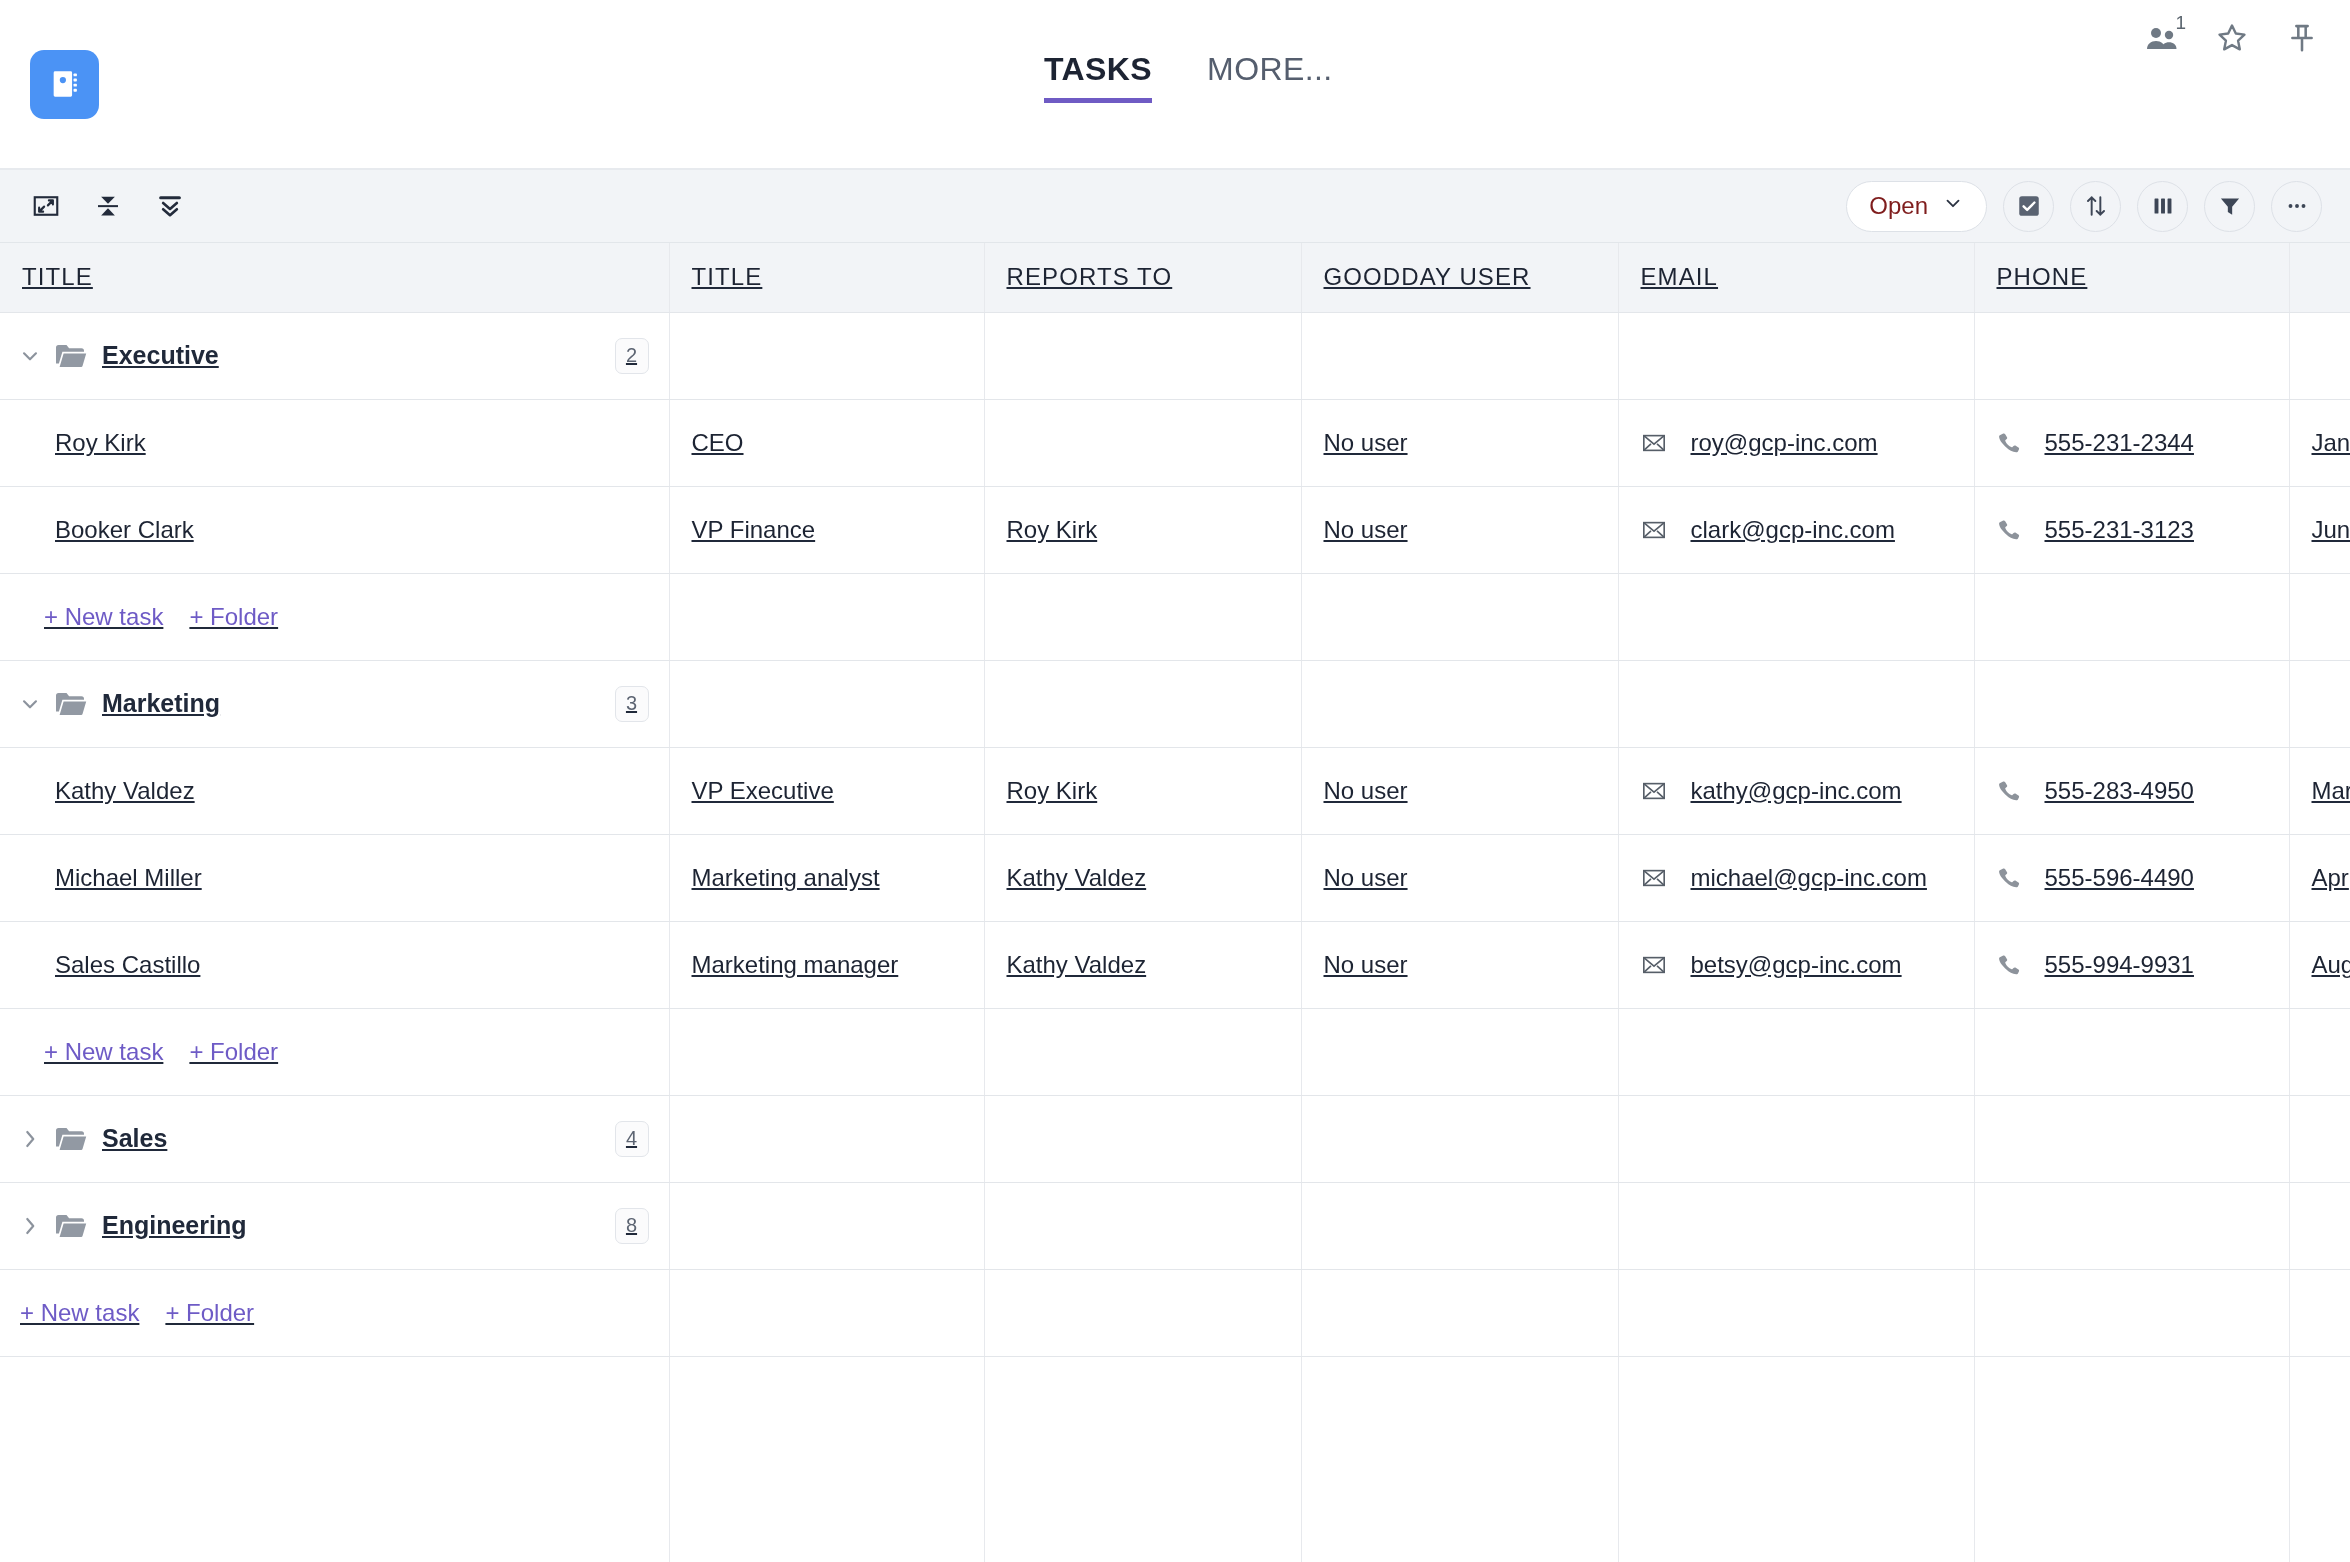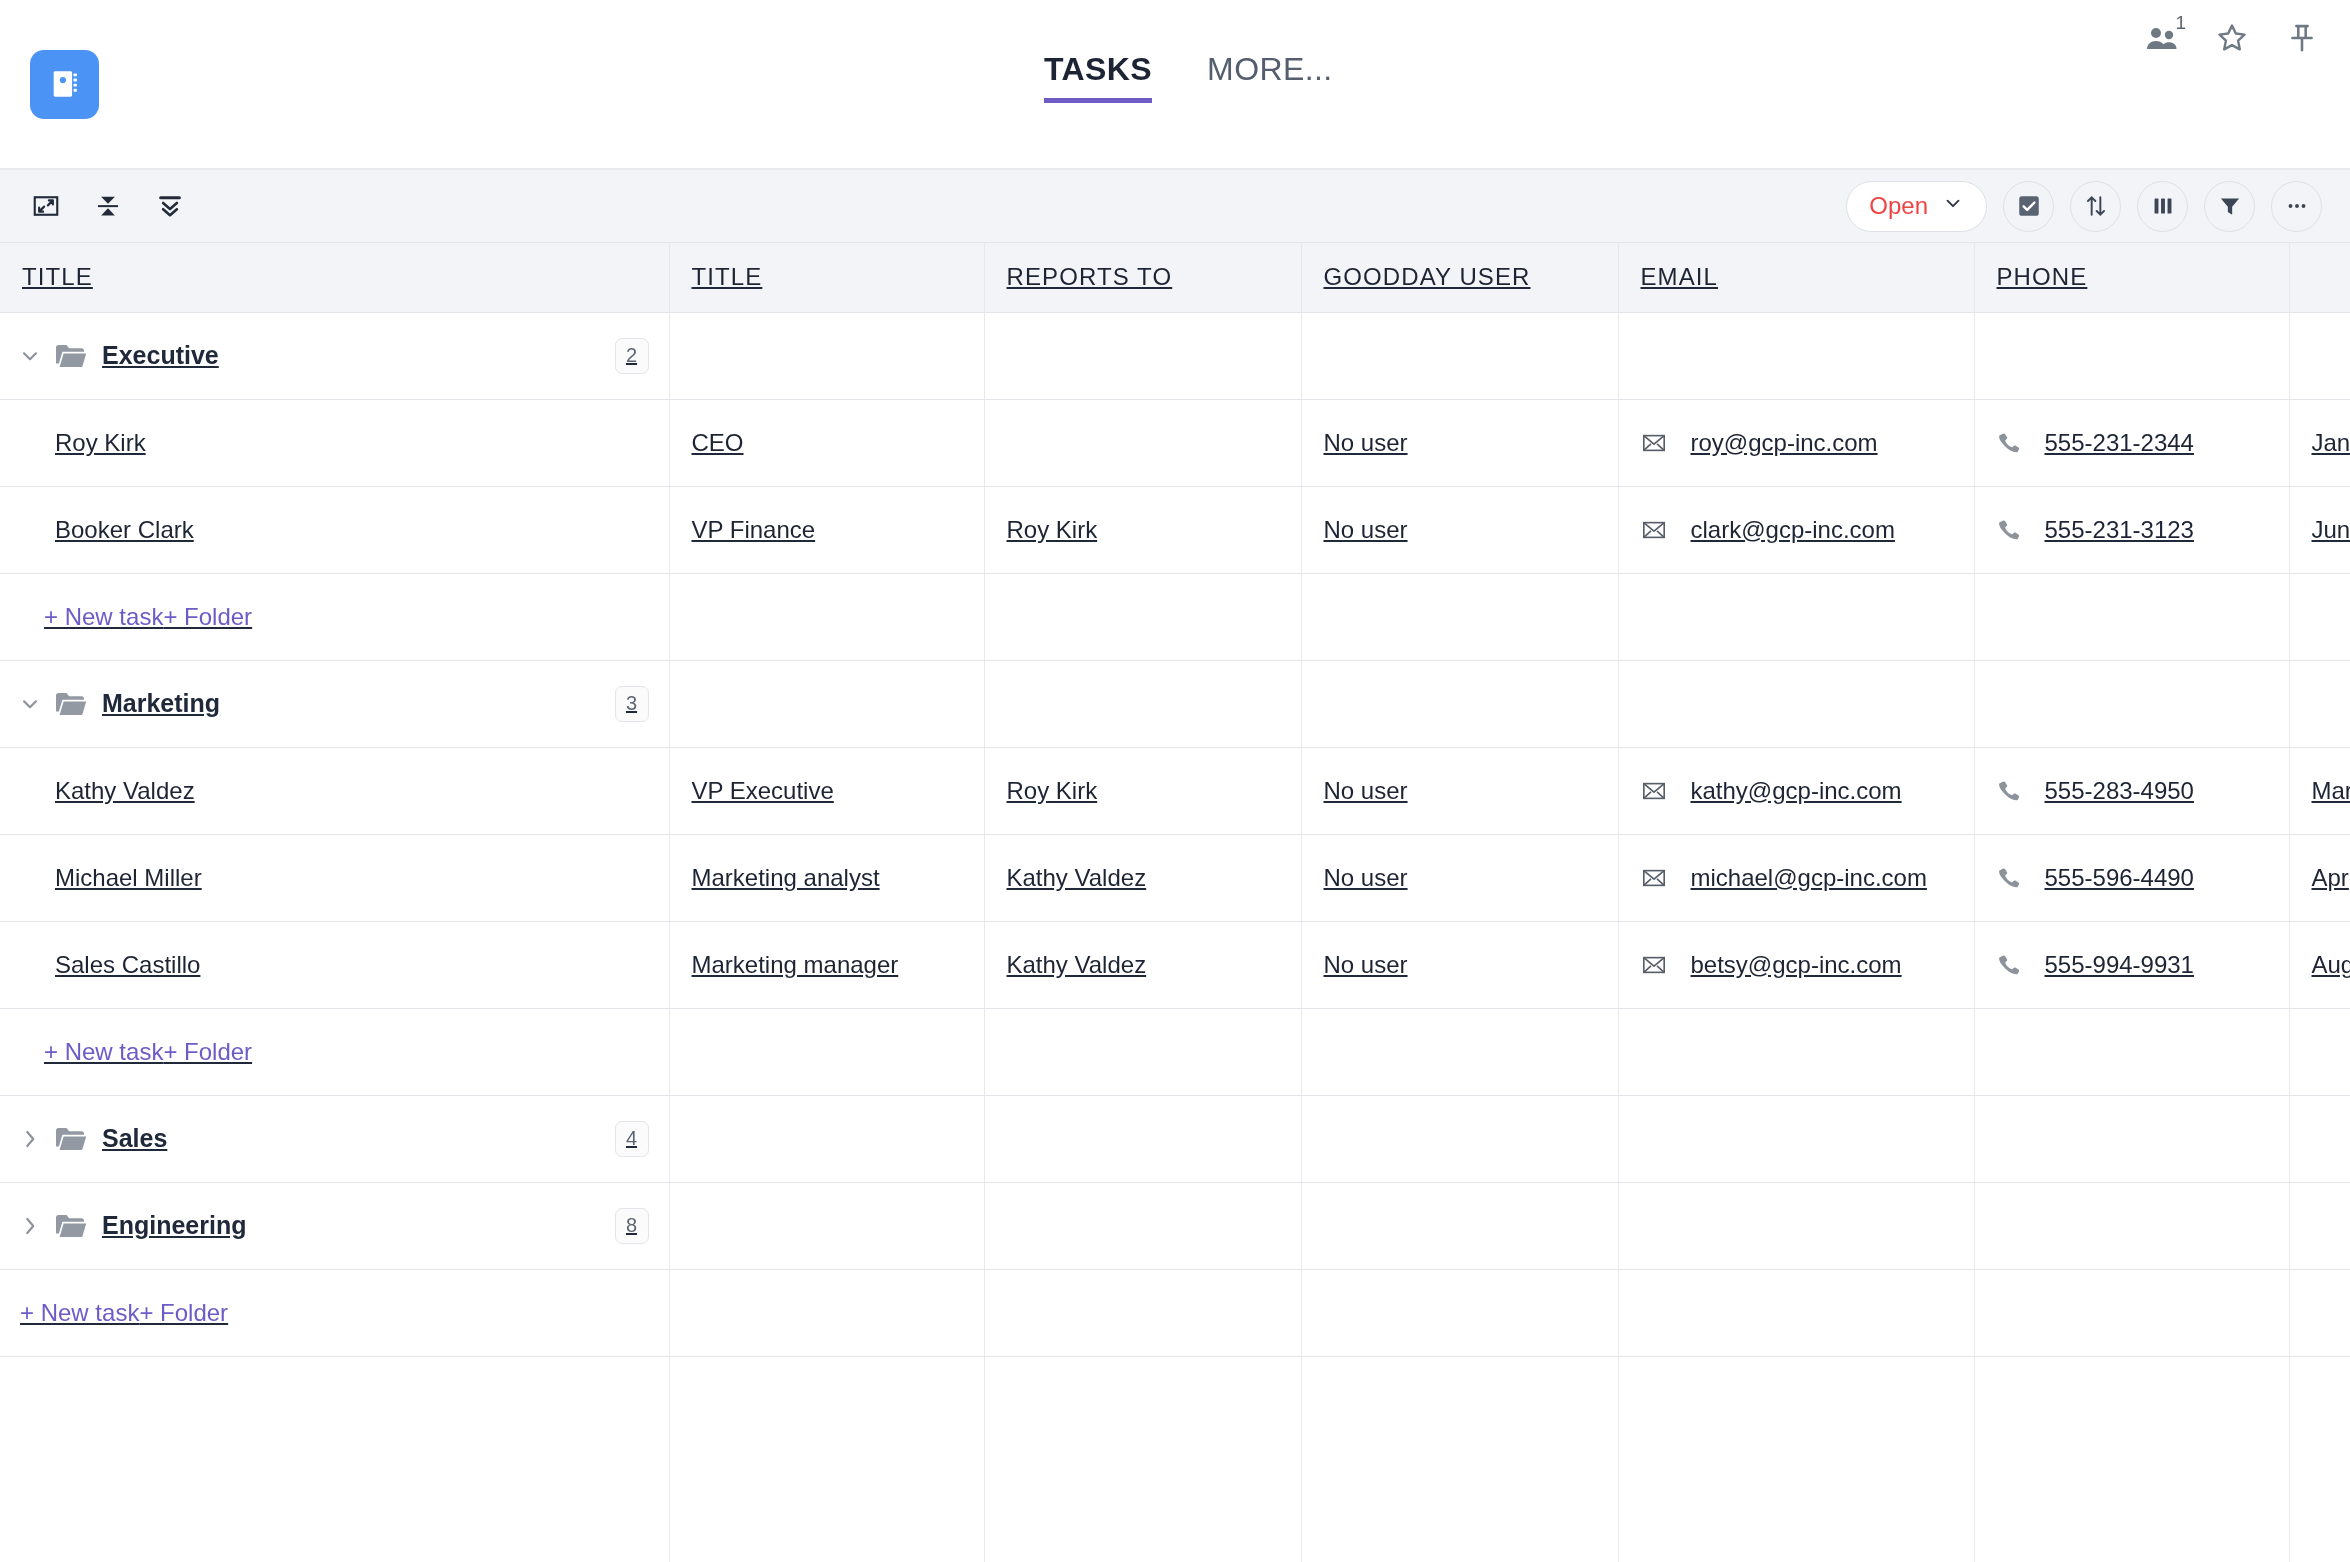--- a/index.html
+++ b/index.html
@@ -113,21 +113,21 @@
   .pill {
     height: 51px;
     min-width: 139px;
     padding: 0 22px;
     border-radius: 26px;
     background: #ffffff;
     border: 1px solid #dde1e7;
     display: flex; align-items: center; justify-content: center;
     gap: 14px;
     font-size: 24px;
-    color: #ef4444;
+    color: #7f1d1d;
     cursor: pointer;
   }
   .round-btn {
     width: 51px; height: 51px;
     border-radius: 50%;
     border: 1px solid #dde1e7;
     background: transparent;
     display: flex; align-items: center; justify-content: center;
     cursor: pointer;
     color: #3d4656;
@@ -212,21 +212,21 @@
   .task-name { padding-left: 55px !important; font-size: 25px; color: #242c3b; }
 
   
   .muted { color: #9aa0a9; }
   .icon-cell { display: flex; align-items: center; gap: 24px; height: 100%; }
   .mini-icon { flex: none; display: flex; align-items: center; color: #565e68; }
   .mini-icon.phone { color: #8d939b; }
 
   
   .add-row td { border-bottom: 1px solid #e3e6ea; }
-  .add-links { display: flex; align-items: center; height: 100%; }
+  .add-links { display: flex; align-items: center; gap: 26px; height: 100%; }
   .add-link {
     color: #6e5bc6;
     font-size: 24px;
     cursor: pointer;
   }
   .add-cell-indent { padding-left: 44px !important; }
   .add-cell-root { padding-left: 20px !important; }
   .tail td { border-bottom: none; background:#fff; }
 </style>
 </head>

